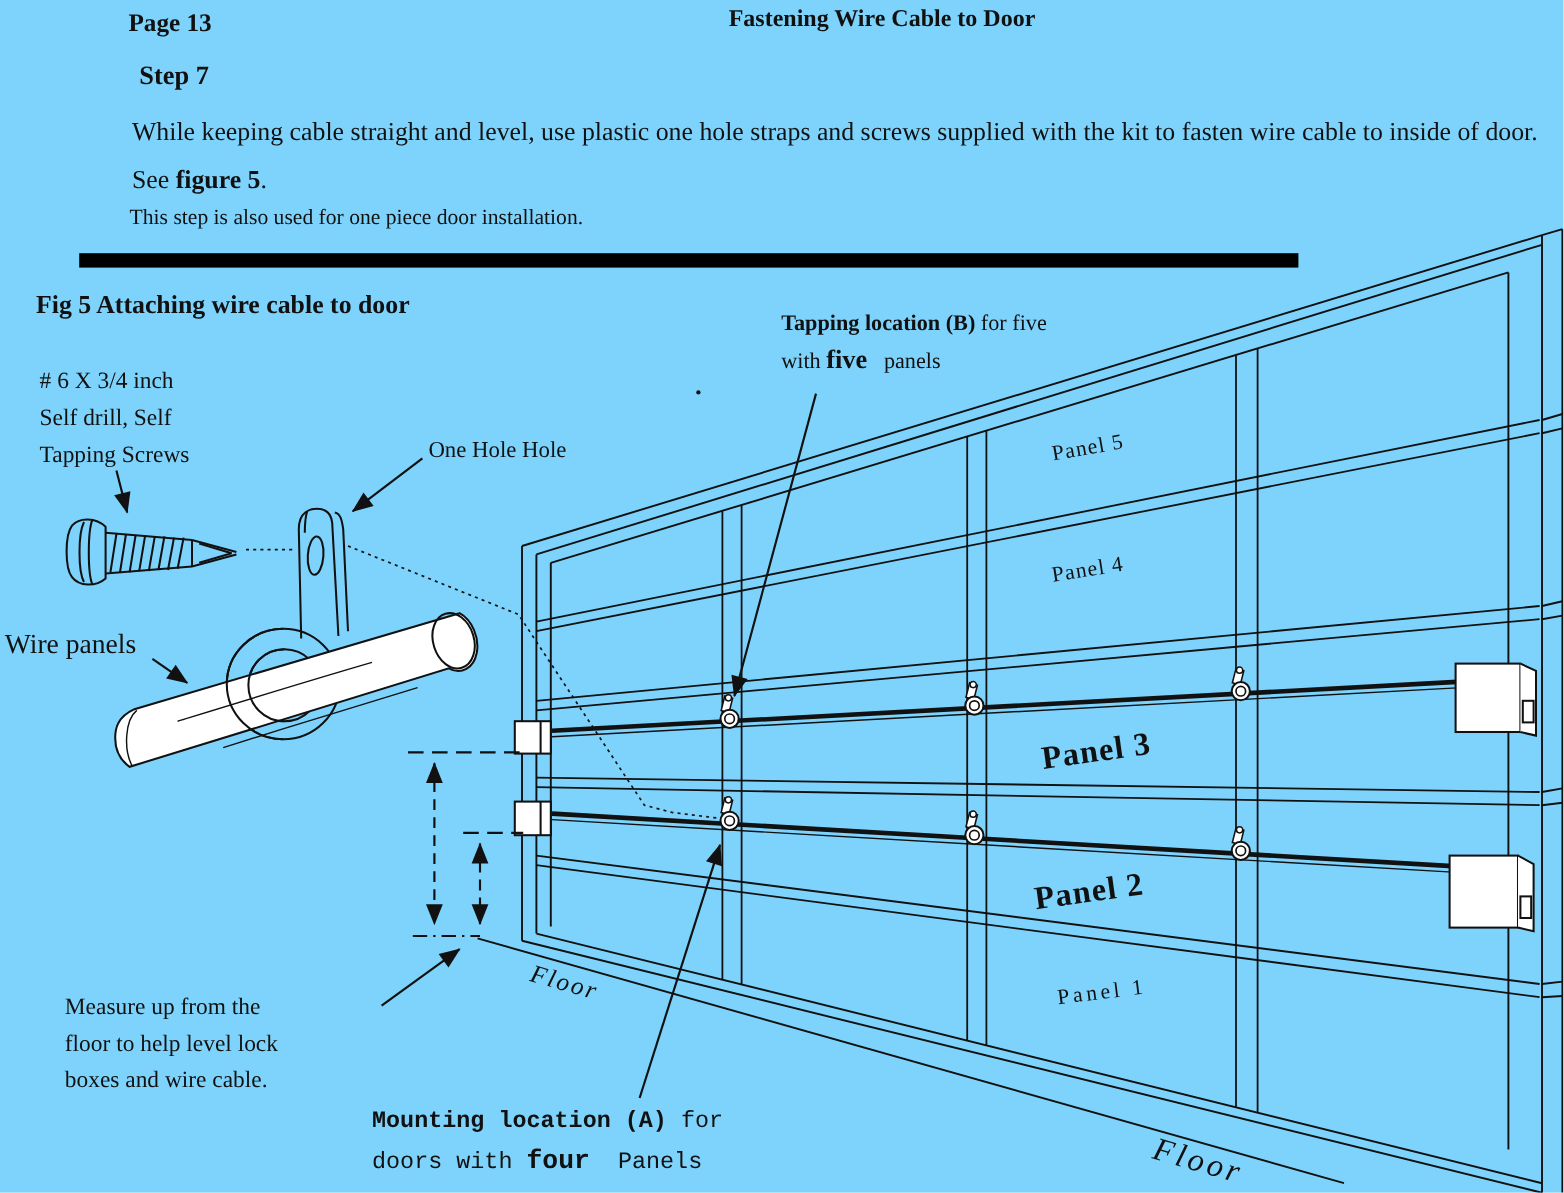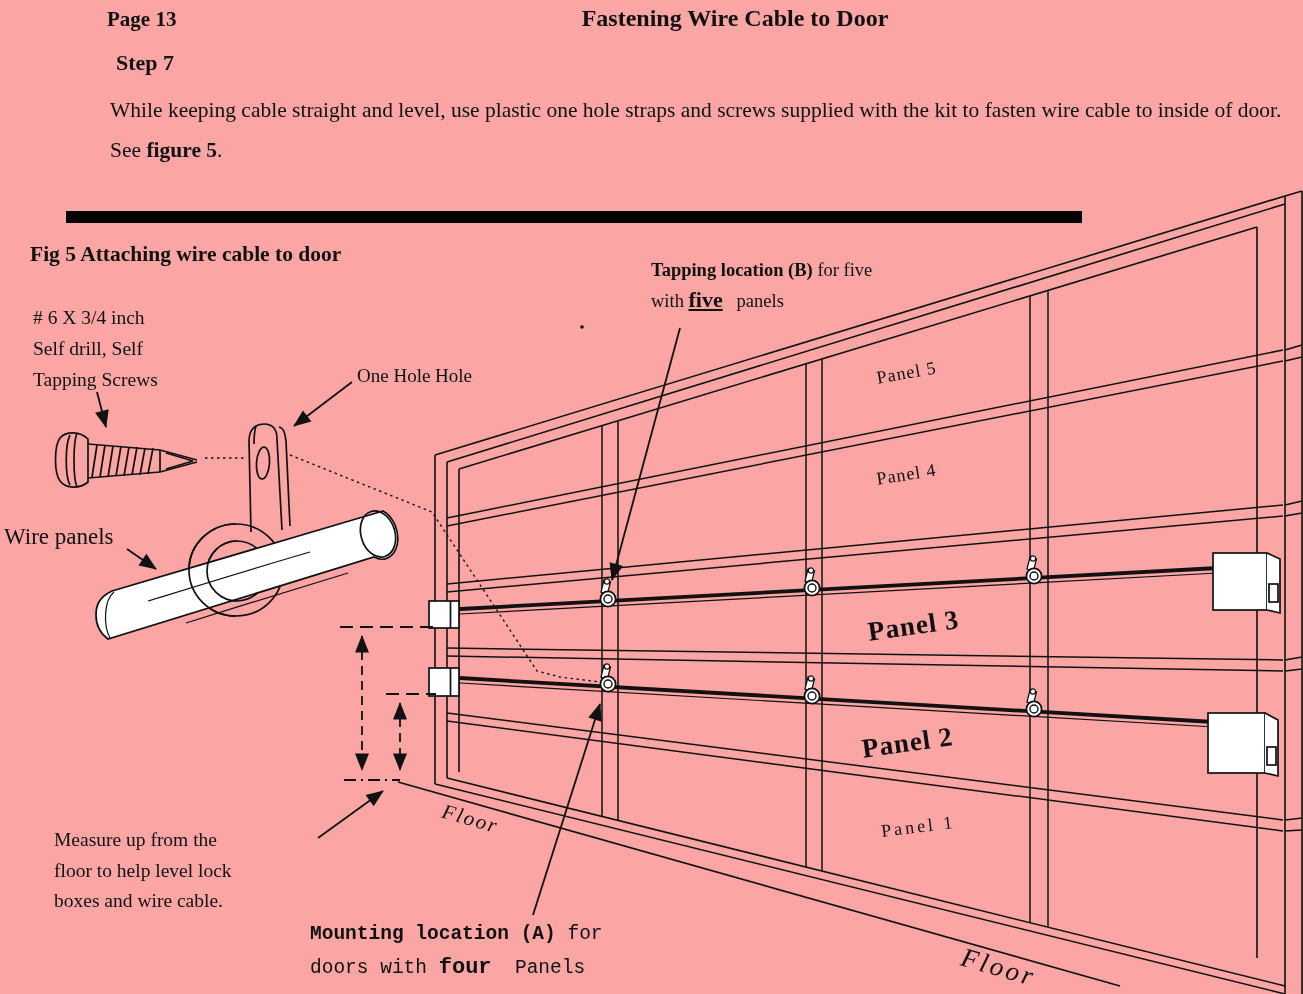--- a/index.html
+++ b/index.html
@@ -1,32 +1,32 @@
 <!DOCTYPE html>
 <html><head>
 <meta charset="utf-8">
 <style>
   html,body{margin:0;padding:0;background:#fff;}
-  #page{position:relative;width:1303px;height:994px;background:#fca5a5;overflow:hidden;
+  #page{position:relative;width:1303px;height:994px;background:#7dd3fc;overflow:hidden;
         font-family:"Liberation Serif","DejaVu Serif",serif;color:#111;}
   #art{position:absolute;left:0;top:0;width:1303px;height:994px;}
   .abs{position:absolute;}
   .b{font-weight:bold;}
   .page-number{left:107px;top:7px;font-size:21px;font-weight:bold;}
-  .doc-title{left:455px;top:5px;width:560px;text-align:center;font-size:24px;font-weight:bold;}
+  .doc-title{left:455px;top:5px;width:560px;text-align:center;font-size:20px;font-weight:bold;}
   .step-heading{left:116px;top:50px;font-size:22px;font-weight:bold;text-align:center;}
   .instruction{left:110px;top:90px;width:1185px;font-size:21.5px;line-height:40px;white-space:pre-wrap;}
   .note{left:108px;top:171px;font-size:18px;}
   .divider-bar{left:66px;top:211px;width:1016px;height:12px;background:#000;}
   .fig-caption{left:30px;top:242px;font-size:21.5px;font-weight:bold;}
   .screws-label{left:33px;top:302px;font-size:19.5px;line-height:31px;white-space:pre-line;}
   .one-hole-strap-label{left:357px;top:365px;font-size:19px;}
   .wire-cable-label{left:4px;top:524px;font-size:23px;}
   .mounting-b-label{left:651px;top:255px;font-size:18.5px;line-height:30px;white-space:pre-wrap;}
-  .mounting-b-label .big{font-size:22px;text-decoration:underline;}
+  .mounting-b-label .big{font-size:22px;}
   .mounting-a-label{left:310px;top:918px;font-size:19.5px;line-height:33px;white-space:pre-wrap;font-family:Liberation Mono, monospace;}
   .mounting-a-label .big{font-size:22px;}
   .measure-label{left:38px;top:825px;font-size:19.5px;line-height:30.5px;white-space:pre-line;margin-left:16px;}
   .panel-lbl{transform-origin:left top;}
   .pl5{left:875px;top:368px;font-size:18px;transform:rotate(-10deg);letter-spacing:1px;}
   .pl4{left:875px;top:469px;font-size:18px;transform:rotate(-9deg);letter-spacing:1px;}
   .pl3{left:866px;top:617px;font-size:27px;font-weight:bold;transform:rotate(-8deg);letter-spacing:1px;}
   .pl2{left:860px;top:734px;font-size:27px;font-weight:bold;transform:rotate(-8deg);letter-spacing:1px;}
   .pl1{left:880px;top:821px;font-size:18px;transform:rotate(-7deg);letter-spacing:3px;}
   .floor-left{left:446px;top:799px;font-size:21px;font-style:italic;transform:rotate(16deg);transform-origin:left top;letter-spacing:2px;}
@@ -185,20 +185,21 @@
 
     <circle cx="582" cy="327" r="1.8" fill="#111"></circle>
   </svg>
 
   <div class="abs page-number">Page 13</div>
   <div class="abs doc-title">Fastening Wire Cable to Door</div>
   <div class="abs step-heading">Step 7</div>
 
   <div class="abs instruction"><span>While keeping cable straight and level, use plastic one hole straps and screws supplied with the kit to fasten wire cable to inside of door.  See </span><span class="b">figure 5</span><span>.</span></div>
 
+  <div class="abs note">This step is also used for one piece door installation.</div>
 
   <div class="abs divider-bar"></div>
 
   <div class="abs fig-caption">Fig 5 Attaching wire cable to door</div>
 
   <div class="abs screws-label"># 6 X 3/4 inch
 Self drill, Self
 Tapping Screws</div>
   <div class="abs one-hole-strap-label">One Hole Hole</div>
   <div class="abs wire-cable-label">Wire panels</div>

